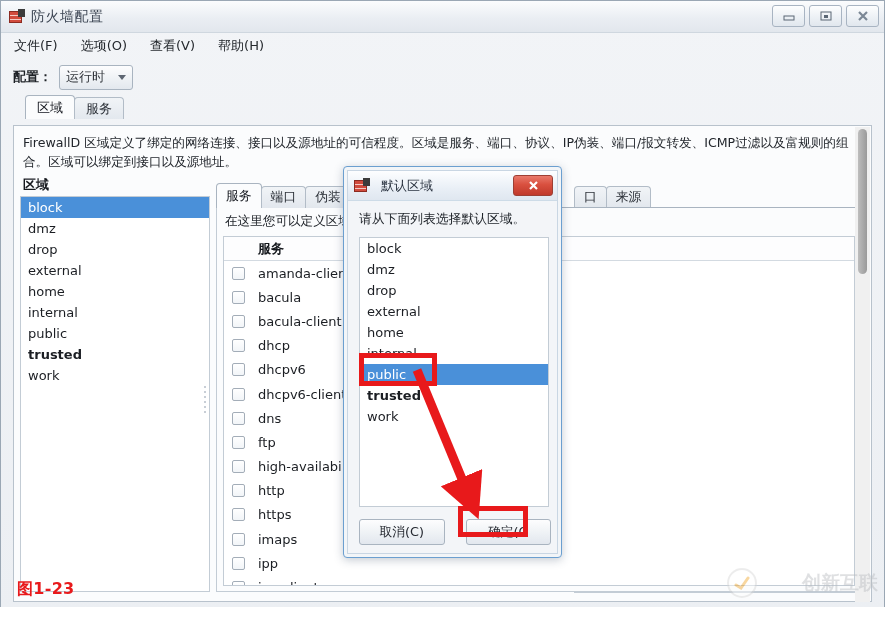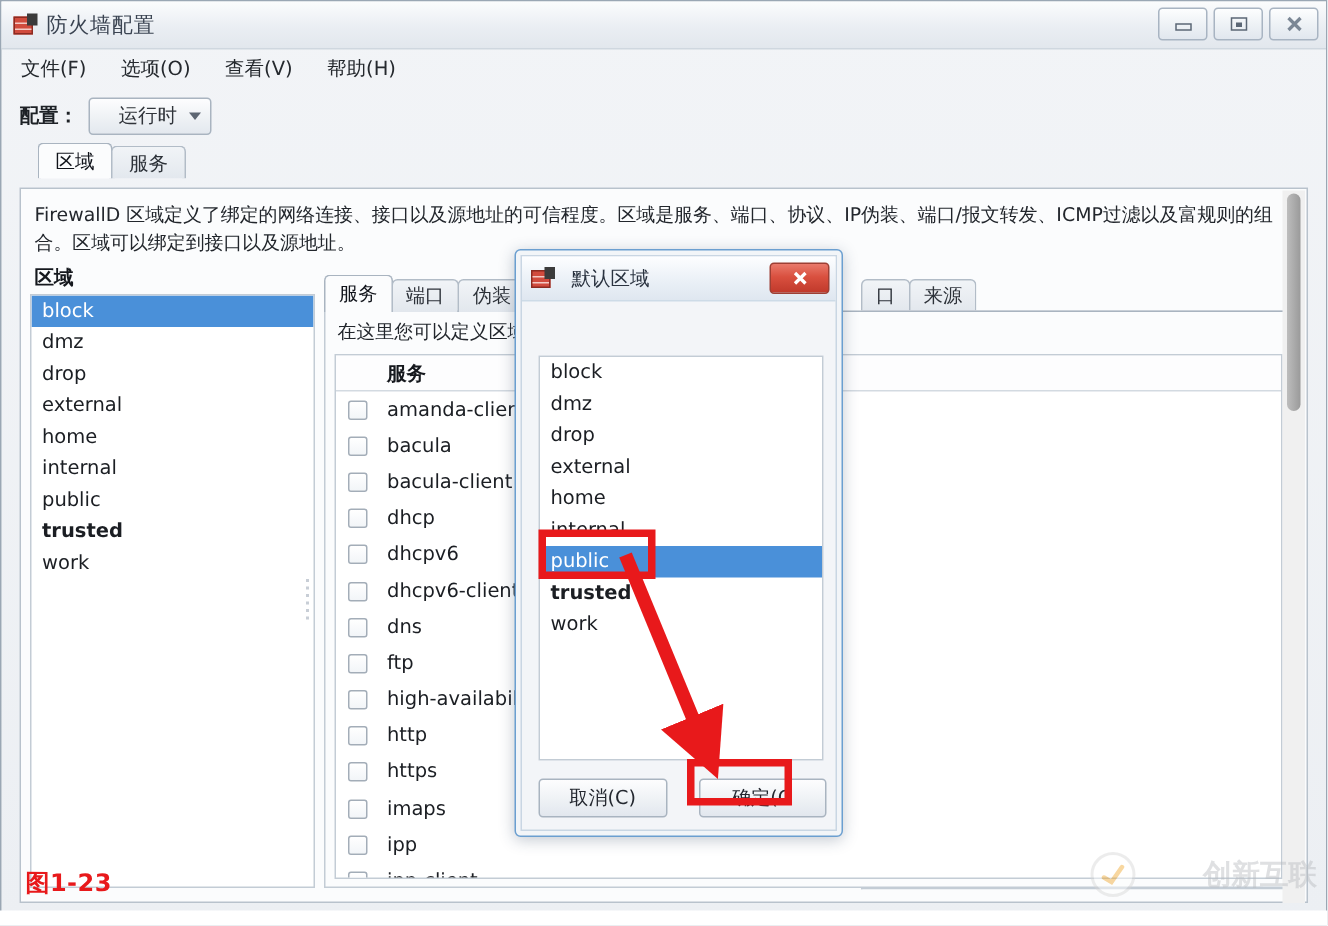--- a/index.html
+++ b/index.html
@@ -95,21 +95,21 @@
     gap: 7px;
   }
   #config-label { font-weight: bold; font-size: 13px; color: #1d2126; font-family: Liberation Mono, monospace; }
   #config-select {
     height: 25px;
     min-width: 74px;
     border: 1px solid #a9b4c0;
     border-radius: 3px;
     background: linear-gradient(180deg,#fdfdfe 0%, #f0f3f6 48%, #e3e8ee 100%);
     display: flex; align-items: center; justify-content: space-between;
-    padding: 0 6px 0 19px;
+    padding: 0 6px 0 6px;
     box-sizing: border-box;
     font-size: 13px;
     color: #30343a;
     gap: 8px;
   }
   .caret { width:0;height:0;border-left:4px solid transparent;border-right:4px solid transparent;border-top:5px solid #5d6672; }
 
   
   #outer-tabs {
     display: flex; align-items: flex-end;
@@ -610,20 +610,21 @@
             <span class="flag"></span>
         </span>
         <span id="dialog-title-text">默认区域</span>
         <div id="dialog-close">
           <svg width="13" height="13" viewBox="0 0 13 13">
             <path d="M3 3 L10 10 M10 3 L3 10" stroke="#ffffff" stroke-width="2.2" fill="none"></path>
           </svg>
         </div>
       </div>
 
+      <div id="dialog-prompt">请从下面列表选择默认区域。</div>
 
       <div id="dialog-list">
         <div class="drow">block</div>
         <div class="drow">dmz</div>
         <div class="drow">drop</div>
         <div class="drow">external</div>
         <div class="drow">home</div>
         <div class="drow">internal</div>
         <div class="drow selected">public</div>
         <div class="drow boldrow">trusted</div>

